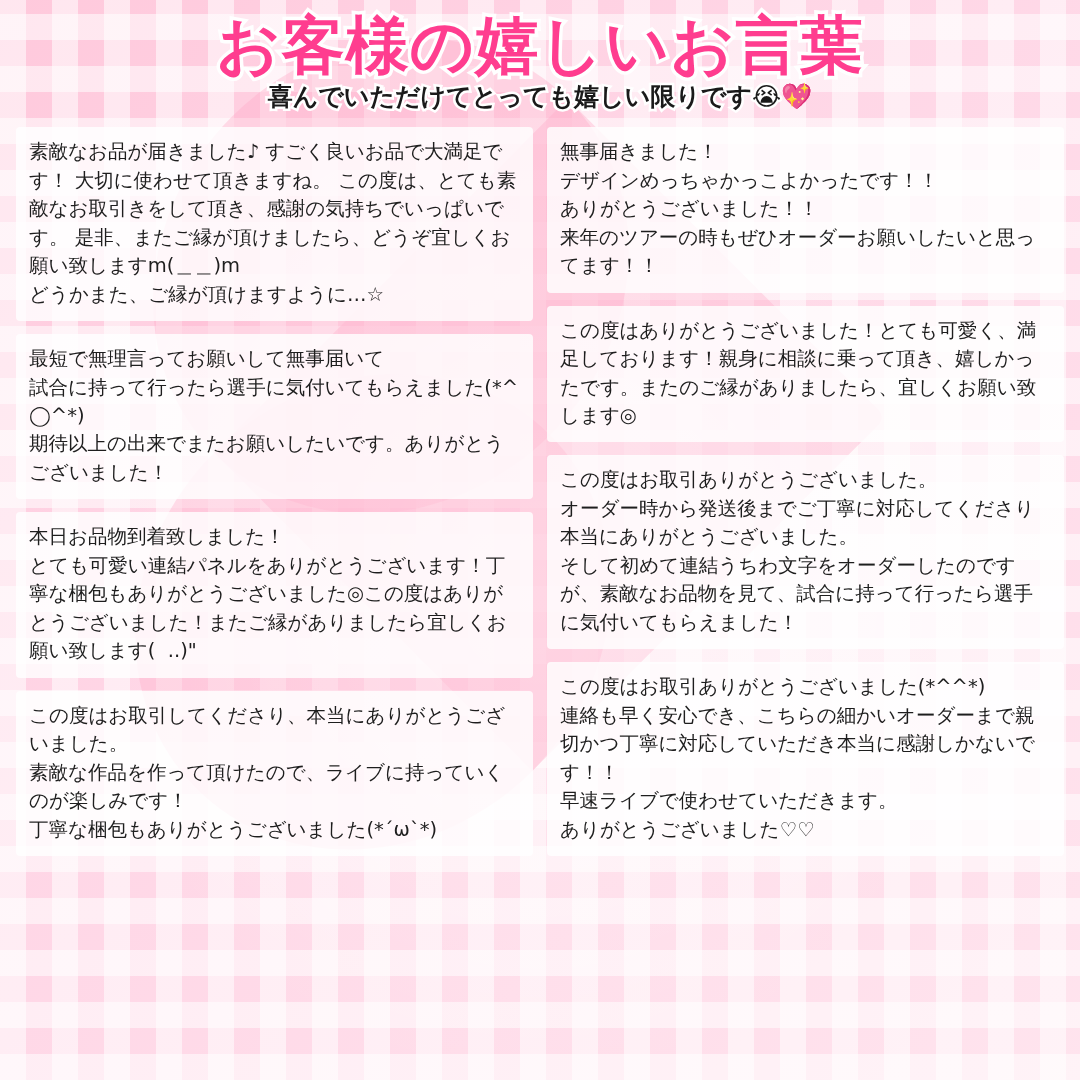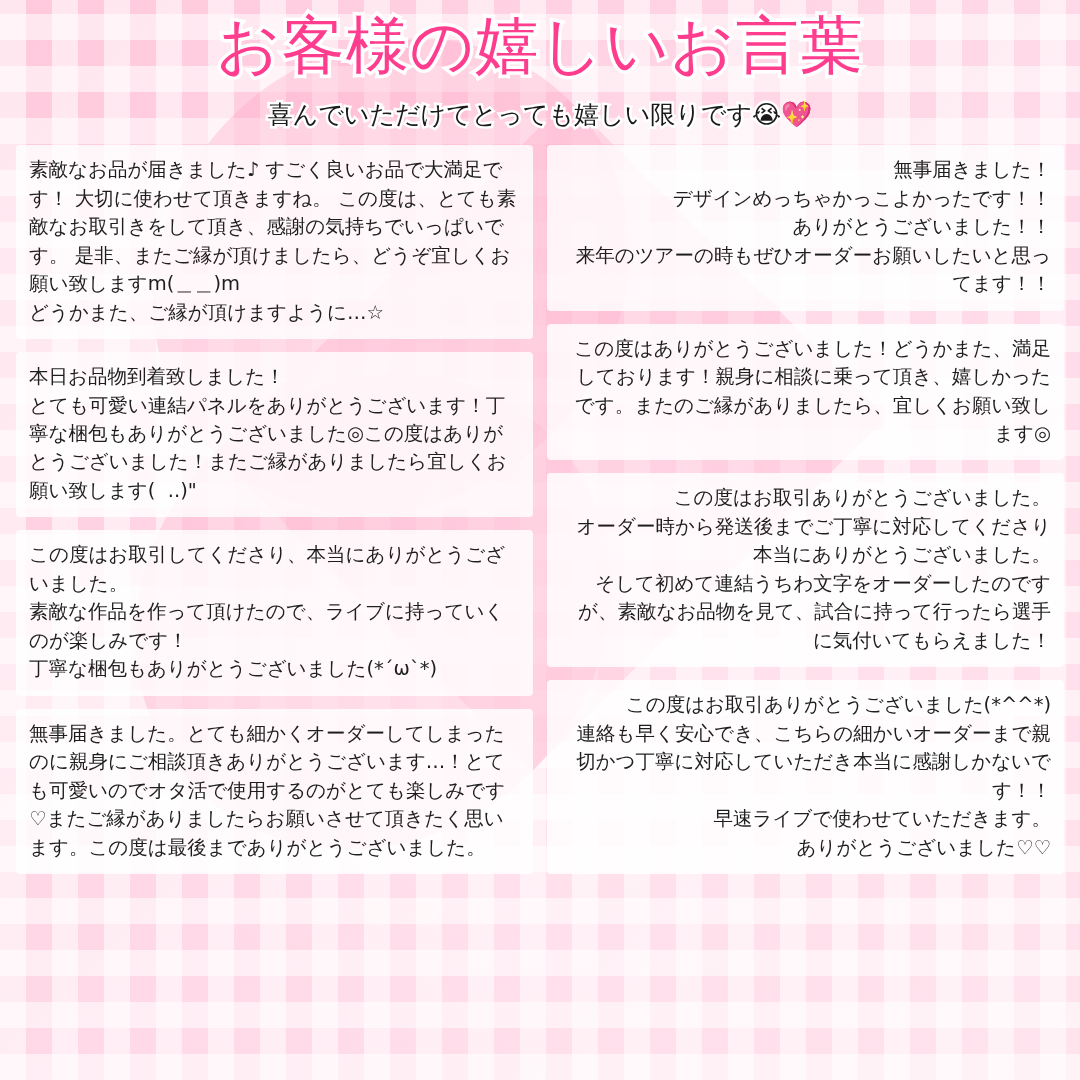--- a/index.html
+++ b/index.html
@@ -62,60 +62,60 @@
 
   
   .header {
     position: relative;
     z-index: 3;
     padding-top: 14px;
     text-align: center;
   }
   .title {
     font-family: "DejaVu Sans", sans-serif;
-    font-weight: normal;
+    font-weight: bold;
     font-size: 63px;
     line-height: 1.02;
     color: #ff3d8f;
     -webkit-text-stroke: 7px #ffffff;
     paint-order: stroke fill;
     letter-spacing: 1px;
     margin: 0;
     text-shadow:
       0 0 2px #fff;
   }
   .subtitle {
     font-family: "DejaVu Sans", sans-serif;
-    font-weight: normal;
+    font-weight: bold;
     font-size: 25px;
     color: #1a1a1a;
     -webkit-text-stroke: 5px #ffffff;
     paint-order: stroke fill;
-    margin: 20px 0 0 0;
+    margin: 2px 0 0 0;
     letter-spacing: 0px;
   }
 
   
   .columns {
     position: relative;
     z-index: 3;
     display: flex;
     gap: 14px;
     padding: 14px 16px 0 16px;
     box-sizing: border-box;
     align-items: flex-start;
   }
   .col {
     flex: 1 1 0;
     display: flex;
     flex-direction: column;
     gap: 13px;
     min-width: 0;
   }
-  .col-right { padding-top: 0px; text-align: right; }
+  .col-right { padding-top: 0px; }
 
   .card {
     background: rgba(255,255,255,0.82);
     border-radius: 4px;
     padding: 11px 13px 12px 13px;
     box-sizing: border-box;
     font-family: "DejaVu Sans", sans-serif;
     font-size: 19.5px;
     line-height: 1.46;
     color: #1e1e1e;
@@ -135,34 +135,36 @@
   <div class="header">
     <h1 class="title">お客様の嬉しいお言葉</h1>
     <p class="subtitle">喜んでいただけてとっても嬉しい限りです😭💖</p>
   </div>
 
   <div class="columns">
 
     <div class="col col-left">
       <div class="card">素敵なお品が届きました♪ すごく良いお品で大満足です！ 大切に使わせて頂きますね。 この度は、とても素敵なお取引きをして頂き、感謝の気持ちでいっぱいです。 是非、またご縁が頂けましたら、どうぞ宜しくお願い致しますm(＿＿)m
 どうかまた、ご縁が頂けますように…☆</div>
+      <div class="card">最短で無理言ってお願いして無事届いて
+試合に持って行ったら選手に気付いてもらえました(*^◯^*)
+期待以上の出来でまたお願いしたいです。ありがとうございました！</div>
       <div class="card">本日お品物到着致しました！
 とても可愛い連結パネルをありがとうございます！丁寧な梱包もありがとうございました◎この度はありがとうございました！またご縁がありましたら宜しくお願い致します(  ..)"</div>
       <div class="card">この度はお取引してくださり、本当にありがとうございました。
 素敵な作品を作って頂けたので、ライブに持っていくのが楽しみです！
 丁寧な梱包もありがとうございました(*´ω`*)</div>
-      <div class="card">無事届きました。とても細かくオーダーしてしまったのに親身にご相談頂きありがとうございます…！とても可愛いのでオタ活で使用するのがとても楽しみです♡またご縁がありましたらお願いさせて頂きたく思います。この度は最後までありがとうございました。</div>
     </div>
 
     <div class="col col-right">
       <div class="card">無事届きました！
 デザインめっちゃかっこよかったです！！
 ありがとうございました！！
 来年のツアーの時もぜひオーダーお願いしたいと思ってます！！</div>
-      <div class="card">この度はありがとうございました！どうかまた、満足しております！親身に相談に乗って頂き、嬉しかったです。またのご縁がありましたら、宜しくお願い致します◎</div>
+      <div class="card">この度はありがとうございました！とても可愛く、満足しております！親身に相談に乗って頂き、嬉しかったです。またのご縁がありましたら、宜しくお願い致します◎</div>
       <div class="card">この度はお取引ありがとうございました。
 オーダー時から発送後までご丁寧に対応してくださり本当にありがとうございました。
 そして初めて連結うちわ文字をオーダーしたのですが、素敵なお品物を見て、試合に持って行ったら選手に気付いてもらえました！</div>
       <div class="card">この度はお取引ありがとうございました(*^^*)
 連絡も早く安心でき、こちらの細かいオーダーまで親切かつ丁寧に対応していただき本当に感謝しかないです！！
 早速ライブで使わせていただきます。
 ありがとうございました♡♡</div>
     </div>
 
   </div>

